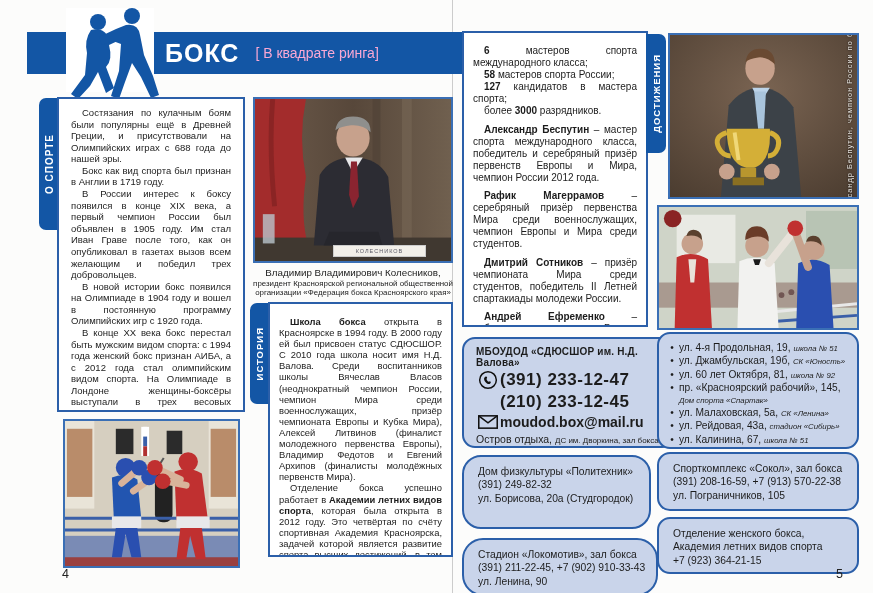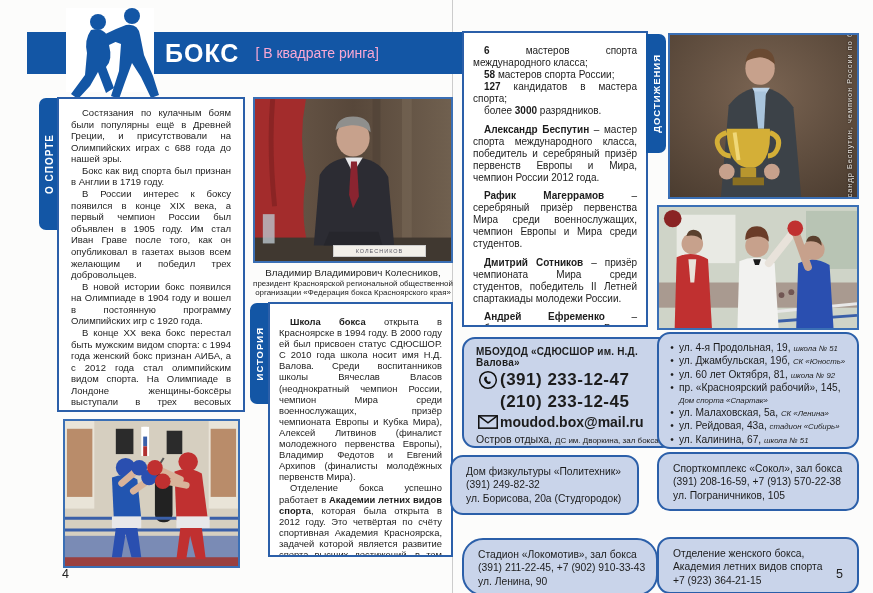--- a/index.html
+++ b/index.html
@@ -51,24 +51,24 @@
   .phone-num{font-size:17px;font-weight:bold;letter-spacing:0.5px;}
   .email-txt{font-size:14px;font-weight:bold;}
   #contact-loc{margin-top:3px;font-size:10.5px;}
   #contact-loc small{font-size:8px;}
   #addr-box{left:657px;top:332px;width:202px;height:117px;padding:8px 6px 4px 6px;}
   #addr-box ul{margin:0;padding:0;list-style:none;}
   #addr-box li{display:flex;font-size:10.2px;line-height:1.16;margin-bottom:1.5px;}
   #addr-box .bullet{flex:0 0 14px;text-align:center;}
   #addr-box small{font-size:7.8px;font-style:italic;}
   .venue{padding:8px 10px 4px 14px;font-size:10.3px;line-height:1.3;}
-  #venue-0{left:450px;top:455px;width:189px;height:60px;}
+  #venue-0{left:462px;top:455px;width:189px;height:74px;border-radius:19px;}
   #venue-1{left:657px;top:452px;width:202px;height:59px;}
   #venue-2{left:462px;top:538px;width:196px;height:58px;border-radius:21px;}
-  #venue-3{left:657px;top:517px;width:202px;height:57px;margin-top:20px;}
+  #venue-3{left:657px;top:517px;width:202px;height:57px;}
   .pagenum{font-size:12.5px;color:#222;}
   #page4{left:62px;top:567px;}
   #page5{left:836px;top:567px;}
   b{font-weight:bold;}
 </style>
 </head>
 <body>
 
 <div id="spread">
   <div class="abs" id="divider"></div>

